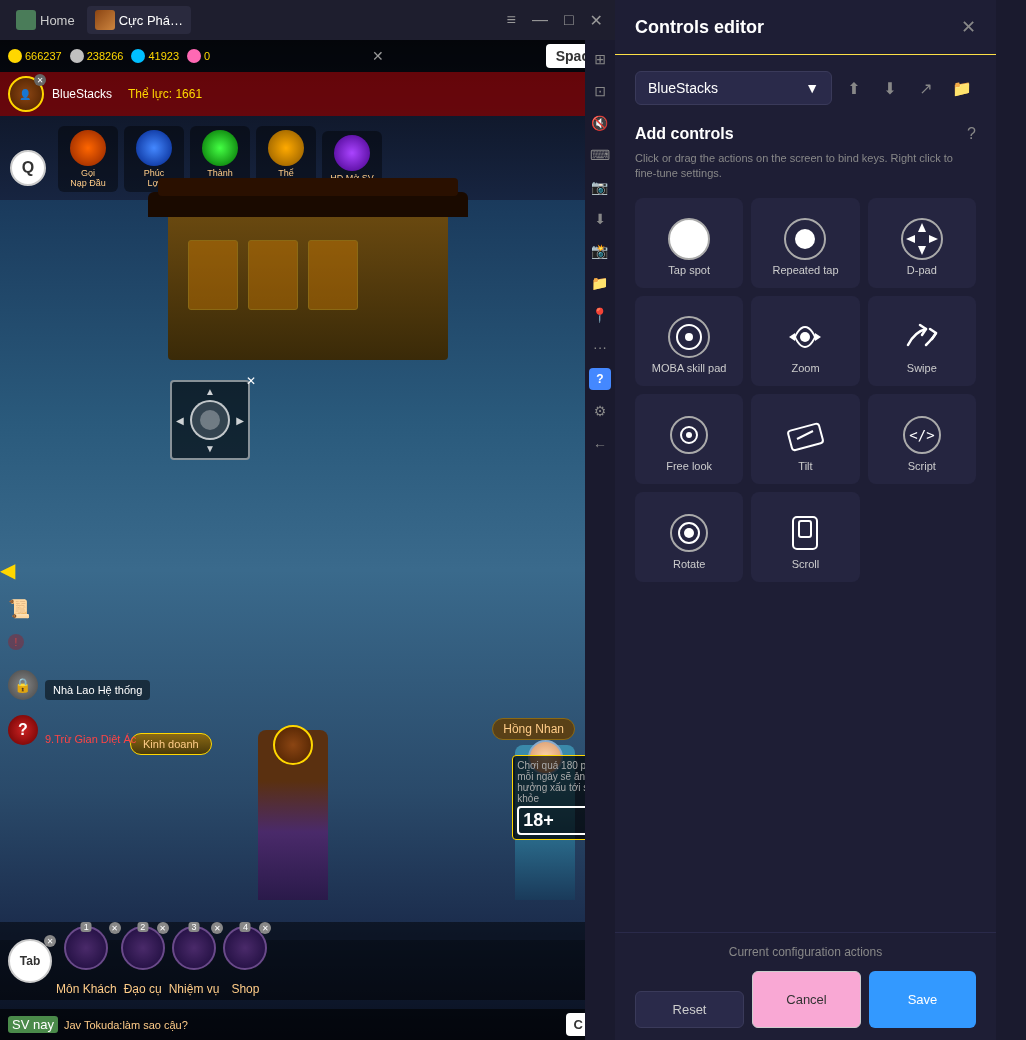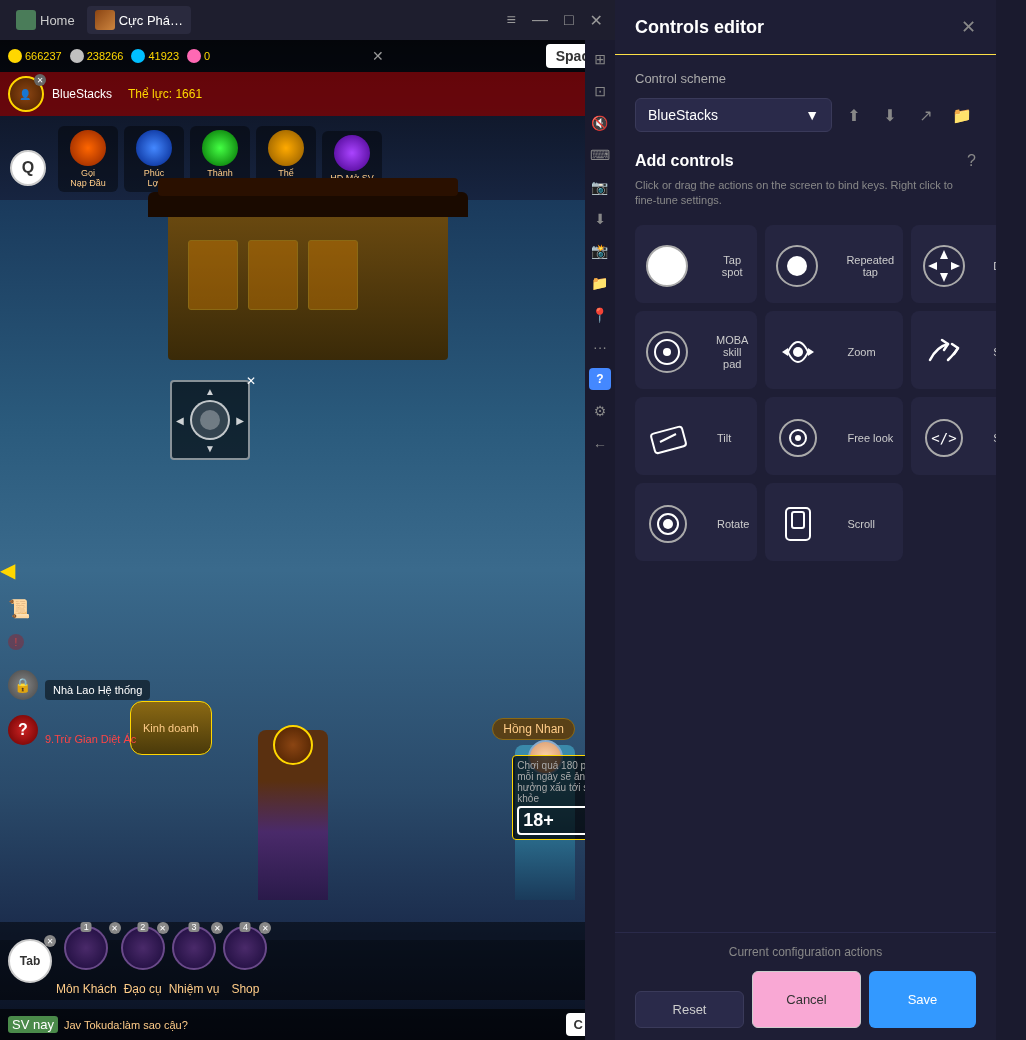--- a/index.html
+++ b/index.html
@@ -313,21 +313,21 @@
       padding: 2px 4px;
     }
 
     
     .trade-btn {
       position: absolute;
       bottom: 185px; left: 130px;
       background: linear-gradient(180deg, #8b6914, #4a3a0a);
       border: 1px solid #ffd700;
       border-radius: 12px;
-      padding: 20px 12px;
+      padding: 4px 12px;
       color: #ffcc88; font-size: 11px;
     }
 
     
     .toolbar {
       width: 30px;
       background: #1a1a2e;
       display: flex; flex-direction: column;
       align-items: center;
       padding: 8px 0; gap: 12px;
@@ -403,21 +403,21 @@
     .controls-grid {
       display: grid;
       grid-template-columns: repeat(3, 1fr);
       gap: 8px;
       margin-bottom: 20px;
     }
     .control-item {
       background: #252540;
       border-radius: 8px;
       padding: 16px 8px 12px;
-      display: flex; flex-direction: row; align-items: center; gap: 24px;
+      display: flex; flex-direction: column; align-items: center; gap: 0;
       cursor: pointer;
       transition: background 0.2s;
     }
     .control-item.selected {
       border: 2px solid #e74c3c;
     }
     .control-icon {
       width: 50px; height: 50px;
       display: flex; align-items: center; justify-content: center;
     }
@@ -647,21 +647,20 @@
 </div>
 
 <div class="controls-panel">
   <div class="controls-header">
     <span class="controls-title">Controls editor</span>
     <span class="controls-close">✕</span>
   </div>
 
   <div class="controls-body">
 
-    <div class="section-label">Control scheme</div>
     <div class="scheme-row">
       <div class="scheme-dropdown">
         <span>BlueStacks</span>
         <span>▼</span>
       </div>
       <div class="scheme-icons">
         <div class="scheme-icon-btn">⬆</div>
         <div class="scheme-icon-btn">⬇</div>
         <div class="scheme-icon-btn">↗</div>
         <div class="scheme-icon-btn">📁</div>
@@ -741,36 +740,36 @@
             <path d="M28 32 C32 28 36 24 38 20" stroke="white" stroke-width="2.5" fill="none" stroke-linecap="round"></path>
             <path d="M32 16 L38 20 L34 26" stroke="white" stroke-width="2.5" fill="none" stroke-linecap="round" stroke-linejoin="round"></path>
           </svg>
         </div>
         <span class="control-label">Swipe</span>
       </div>
 
       <div class="control-item">
         <div class="control-icon">
           <svg viewBox="0 0 48 48" fill="none">
-            <rect x="8" y="16" width="32" height="20" rx="3" stroke="white" stroke-width="2" fill="none" transform="rotate(-15 24 24)"></rect>
-            <line x1="16" y1="28" x2="32" y2="20" stroke="white" stroke-width="2"></line>
-          </svg>
-        </div>
-        <span class="control-label">Tilt</span>
-      </div>
-
-      <div class="control-item">
-        <div class="control-icon">
-          <svg viewBox="0 0 48 48" fill="none">
             <circle cx="24" cy="24" r="18" stroke="#aaa" stroke-width="2" fill="none"></circle>
             <circle cx="24" cy="24" r="8" stroke="white" stroke-width="2" fill="none"></circle>
             <circle cx="24" cy="24" r="3" fill="white"></circle>
           </svg>
         </div>
         <span class="control-label">Free look</span>
+      </div>
+
+      <div class="control-item">
+        <div class="control-icon">
+          <svg viewBox="0 0 48 48" fill="none">
+            <rect x="8" y="16" width="32" height="20" rx="3" stroke="white" stroke-width="2" fill="none" transform="rotate(-15 24 24)"></rect>
+            <line x1="16" y1="28" x2="32" y2="20" stroke="white" stroke-width="2"></line>
+          </svg>
+        </div>
+        <span class="control-label">Tilt</span>
       </div>
 
       <div class="control-item">
         <div class="control-icon">
           <svg viewBox="0 0 48 48" fill="none">
             <circle cx="24" cy="24" r="18" stroke="#aaa" stroke-width="2" fill="none"></circle>
             <text x="24" y="29" text-anchor="middle" fill="white" font-size="14" font-family="monospace">&lt;/&gt;</text>
           </svg>
         </div>
         <span class="control-label">Script</span>

